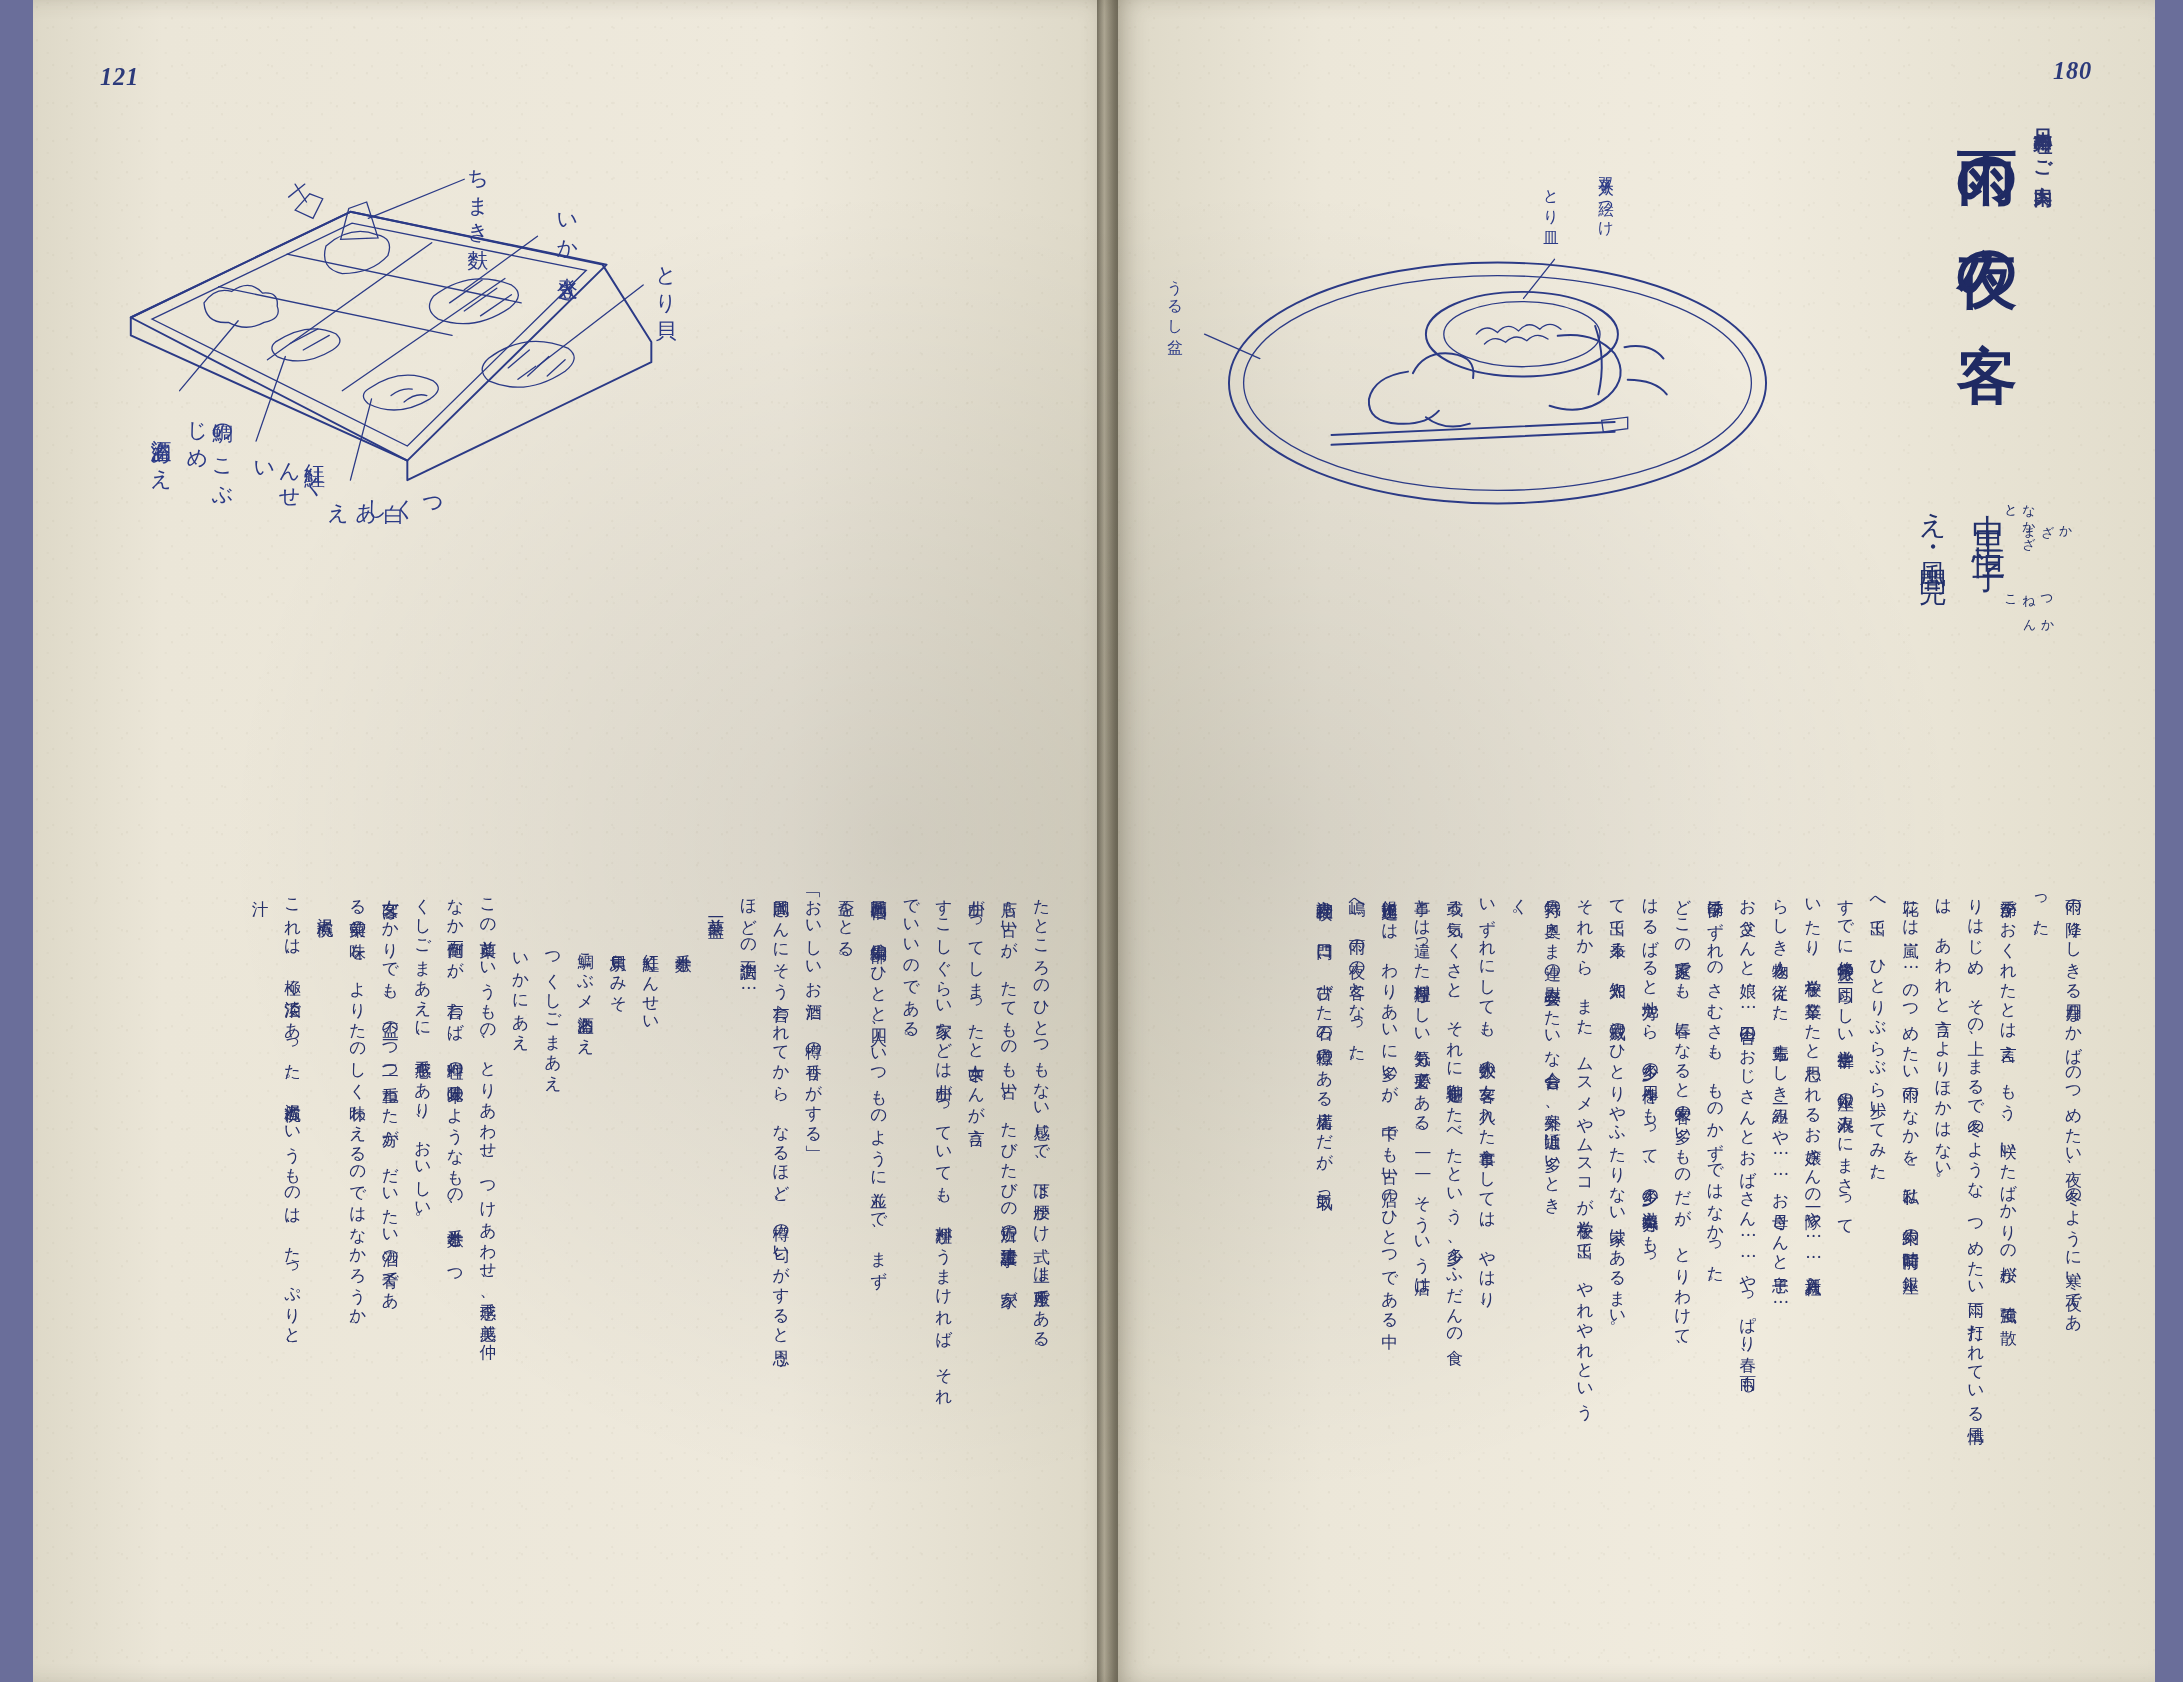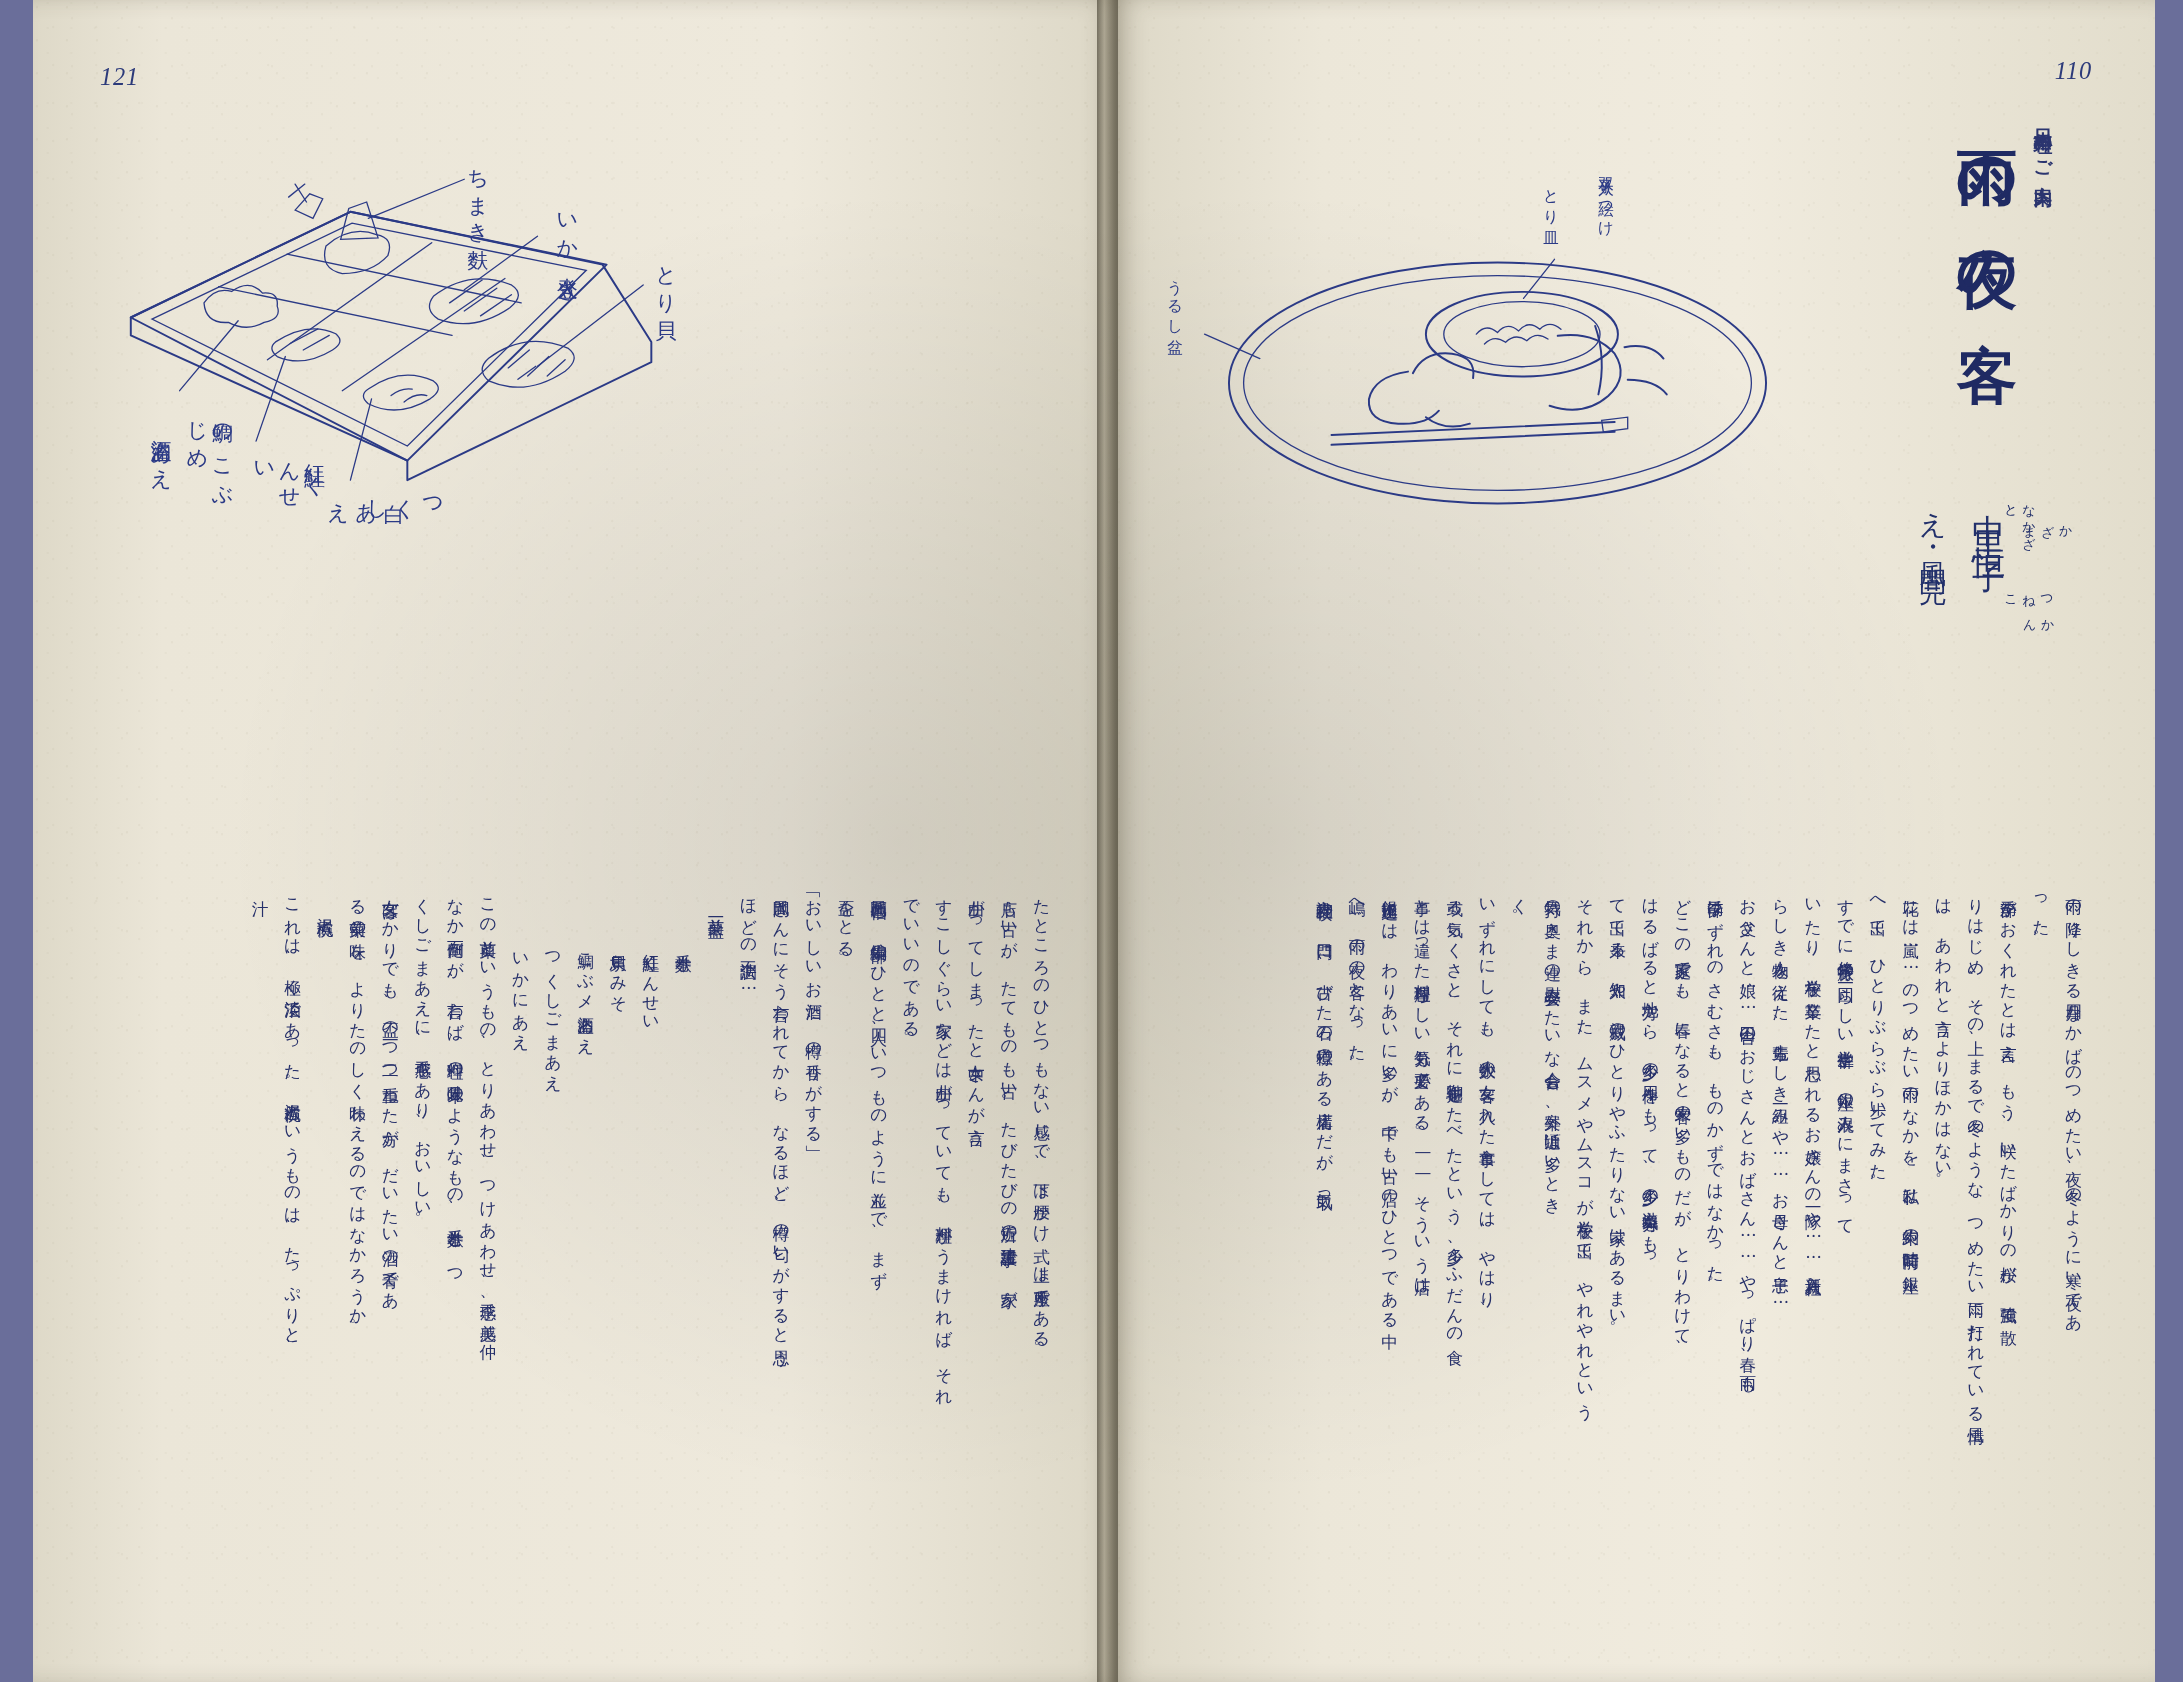--- a/index.html
+++ b/index.html
@@ -65,20 +65,21 @@
   }
 
   
   .folio {
     position: absolute;
     font-family: "Liberation Serif", serif;
     font-style: italic;
     font-size: 24.4px;
     color: #2c3a7a;
     letter-spacing: 0.8px;
+    font-weight: bold;
   }
   .folio-left { left: 67px; top: 63px; }
   .folio-right { right: 63px; top: 57px; }
 
   
   .running-head {
     position: absolute;
     right: 99px;
     top: 114px;
     writing-mode: vertical-rl;
@@ -275,21 +276,21 @@
 女客ばかりでも、盃の一つ二つ重ねた方が、だいたい酒の肴であ
 る前菜の味を、よりたのしく味わえるのではなかろうか。
 　沢煮椀
 これは、極く淡泊であった。沢煮椀というものは、たっぷりと、
 汁</div>
   </div>
 
   <div class="page page-right">
     <div class="grain"></div>
 
-    <div class="folio folio-right">110</div>
+    <div class="folio folio-right">180</div>
 
     <div class="running-head">日本料理のご案内</div>
 
     <div class="article-title">雨の夜の客</div>
 
     <div class="byline">
       <div class="byline-illus">え・風間完</div>
       <div style="position:relative;">
         <div class="byline-name">中里恒子</div>
         <div class="ruby" style="left:36px; top:6.5px;">なかざと</div>

